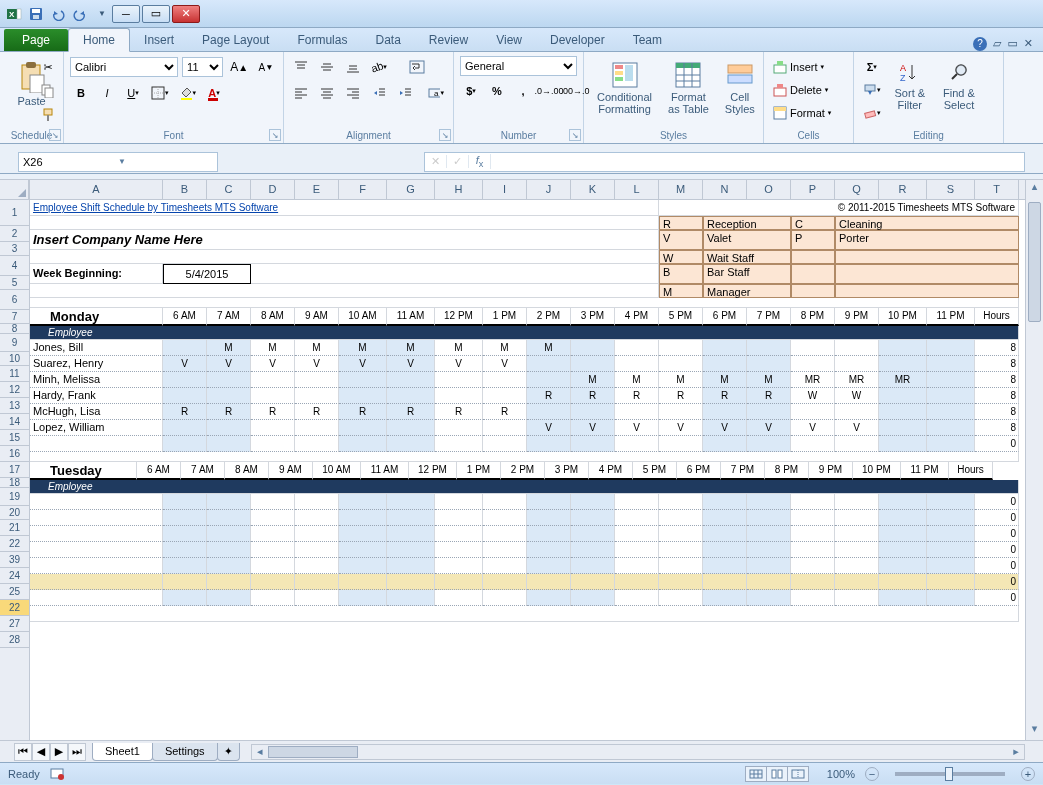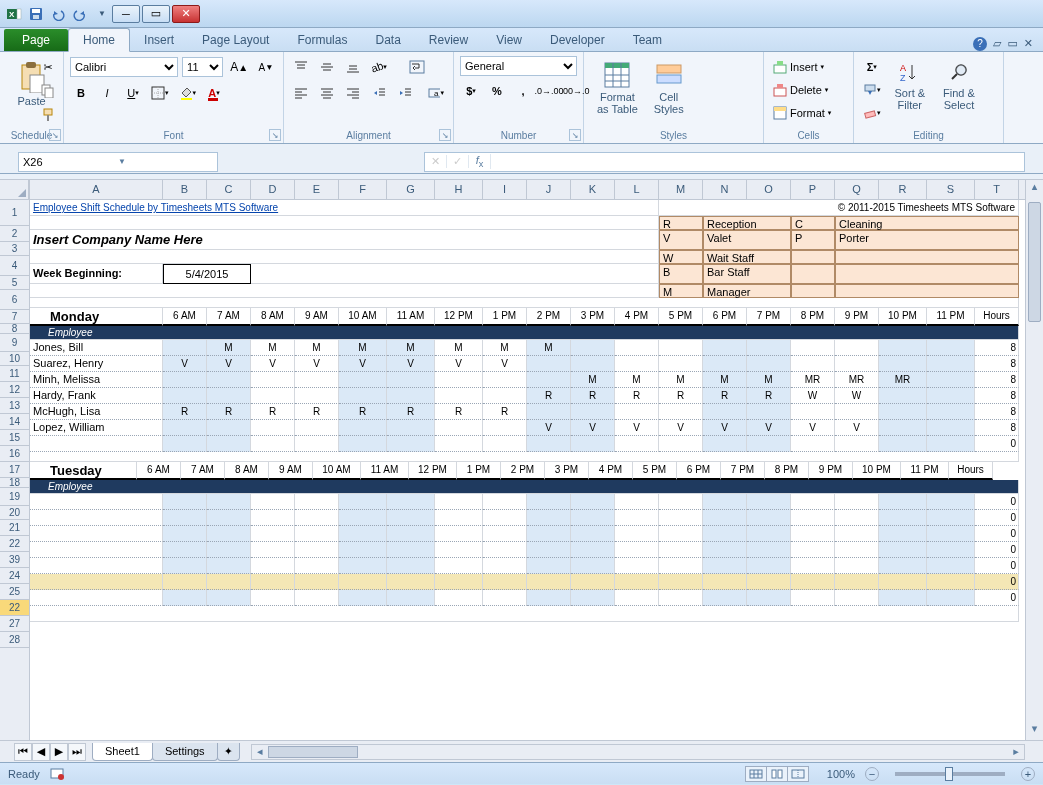--- a/index.html
+++ b/index.html
@@ -330,20 +330,31 @@
         </div>
       <div class="rbtn" style="font-size:9px;">.0→.00</div>
       <div class="rbtn" style="font-size:9px;">.00→.0</div>
     </div>
     <div class="group-label">Number</div>
     <div class="dlaunch">↘</div>
   </div>
 
   <div class="group" style="width:180px;">
     <div style="display:flex;gap:2px;">
+      <div class="rbig">
+          <svg width="28" height="28">
+            <rect x="2" y="2" width="24" height="24" fill="#fff" stroke="#5a7da0"></rect>
+            <rect x="4" y="4" width="8" height="4" fill="#e88"></rect>
+            <rect x="4" y="10" width="8" height="4" fill="#fd8"></rect>
+            <rect x="4" y="16" width="8" height="4" fill="#8d8"></rect>
+            <rect x="14" y="4" width="8" height="16" fill="#bde"></rect>
+          </svg>
+          <div class="lbl" style="white-space:pre;">Conditional
+Formatting</div>
+        </div>
       <div class="rbig">
           <svg width="28" height="28">
             <rect x="2" y="2" width="24" height="24" fill="#fff" stroke="#5a7da0"></rect>
             <rect x="2" y="2" width="24" height="5" fill="#4a7"></rect>
             <line x1="10" y1="2" x2="10" y2="26" stroke="#5a7da0"></line>
             <line x1="18" y1="2" x2="18" y2="26" stroke="#5a7da0"></line>
             <line x1="2" y1="14" x2="26" y2="14" stroke="#5a7da0"></line>
             <line x1="2" y1="20" x2="26" y2="20" stroke="#5a7da0"></line>
           </svg>
           <div class="lbl" style="white-space:pre;">Format

